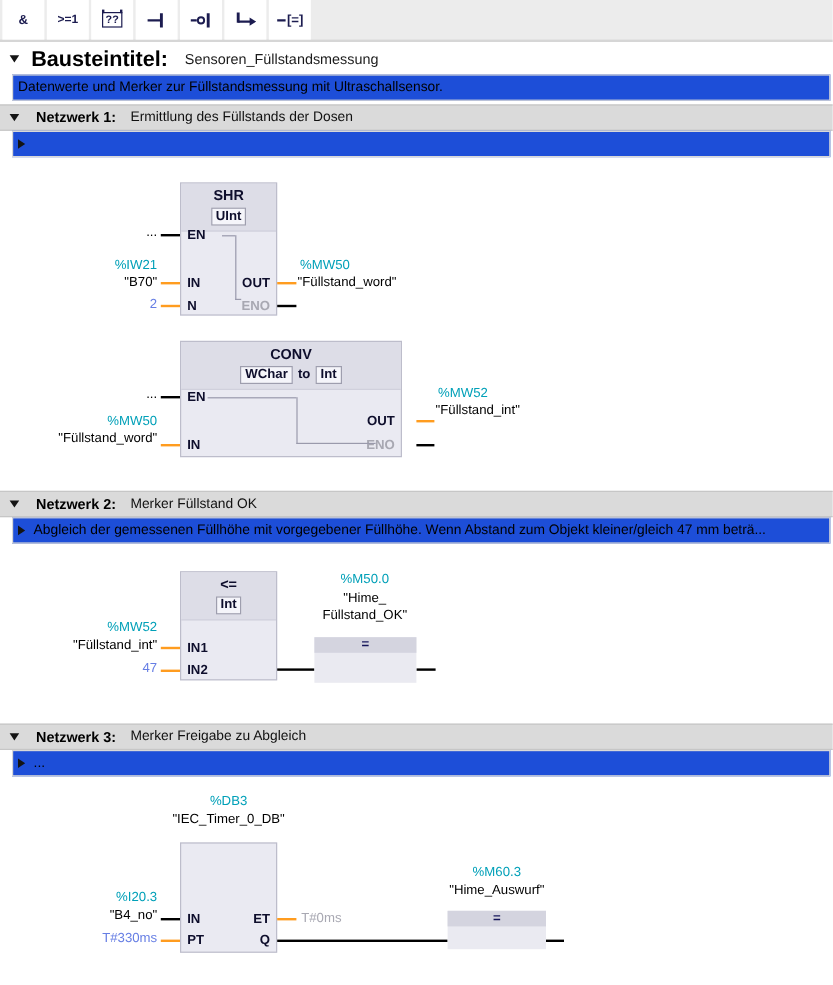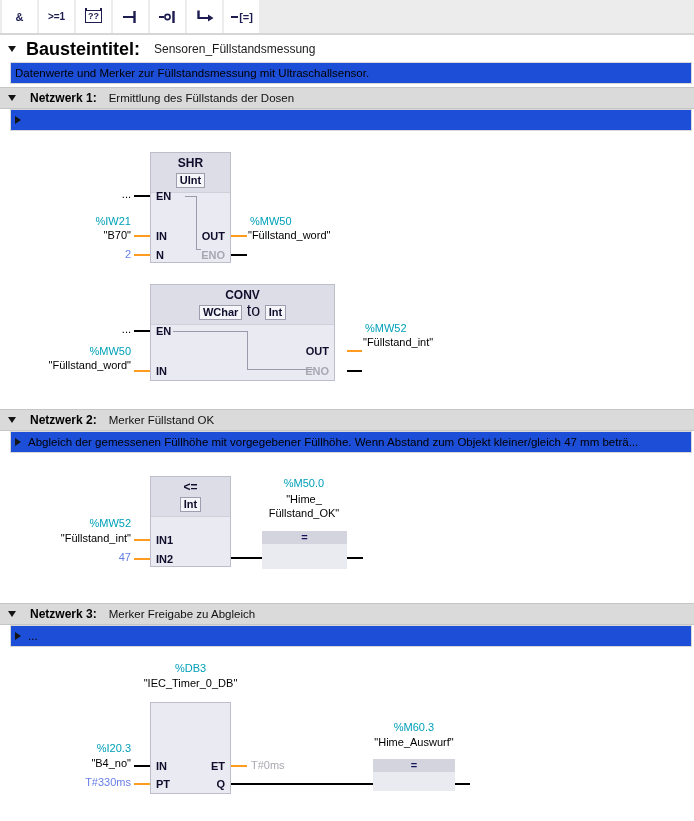--- a/index.html
+++ b/index.html
@@ -35,21 +35,21 @@
   .band b{margin-left:14px;font-size:12px}
   .band .sub{margin-left:12px;font-size:11.5px;color:#111}
   
   .canvas{position:relative;width:694px}
   .canvas>*{position:absolute}
   .fbd{background:#EAEAF2;border:1px solid #BDBDCB;box-sizing:border-box}
   .fbd .head{background:#DDDDE7;border-bottom:1px solid #D0D0DC;text-align:center;padding:3px 0 4px}
   .fbd .t{font-weight:bold;font-size:12px;color:#0E0E2C;line-height:14px}
   .typ{display:inline-block;background:#F5F5FA;border:1px solid #9E9EAE;font-weight:bold;
     font-size:11px;line-height:13px;padding:0 3px;color:#0E0E2C}
-  .to{font-weight:normal;font-size:16px;color:#0E0E2C}
+  .to{font-weight:bold;font-size:11px;color:#0E0E2C}
   .pin{position:absolute;font-weight:bold;font-size:11px;color:#0E0E2C;line-height:13px}
   .pin.dis{color:#A8A8B2}
   .wire{height:2px;background:#000}
   .wire.data{background:#FF9C1F}
   .glink{background:#9A9AAC}
   .addr{color:#00A0B8;font-weight:normal;font-size:11px;line-height:13px}
   .opname{color:#000;font-size:11px;line-height:13px}
   .const{color:#667EE4;font-size:11px;line-height:13px}
   .gval{color:#A8A8B2}
   .ra{left:0;width:131px;text-align:right}

